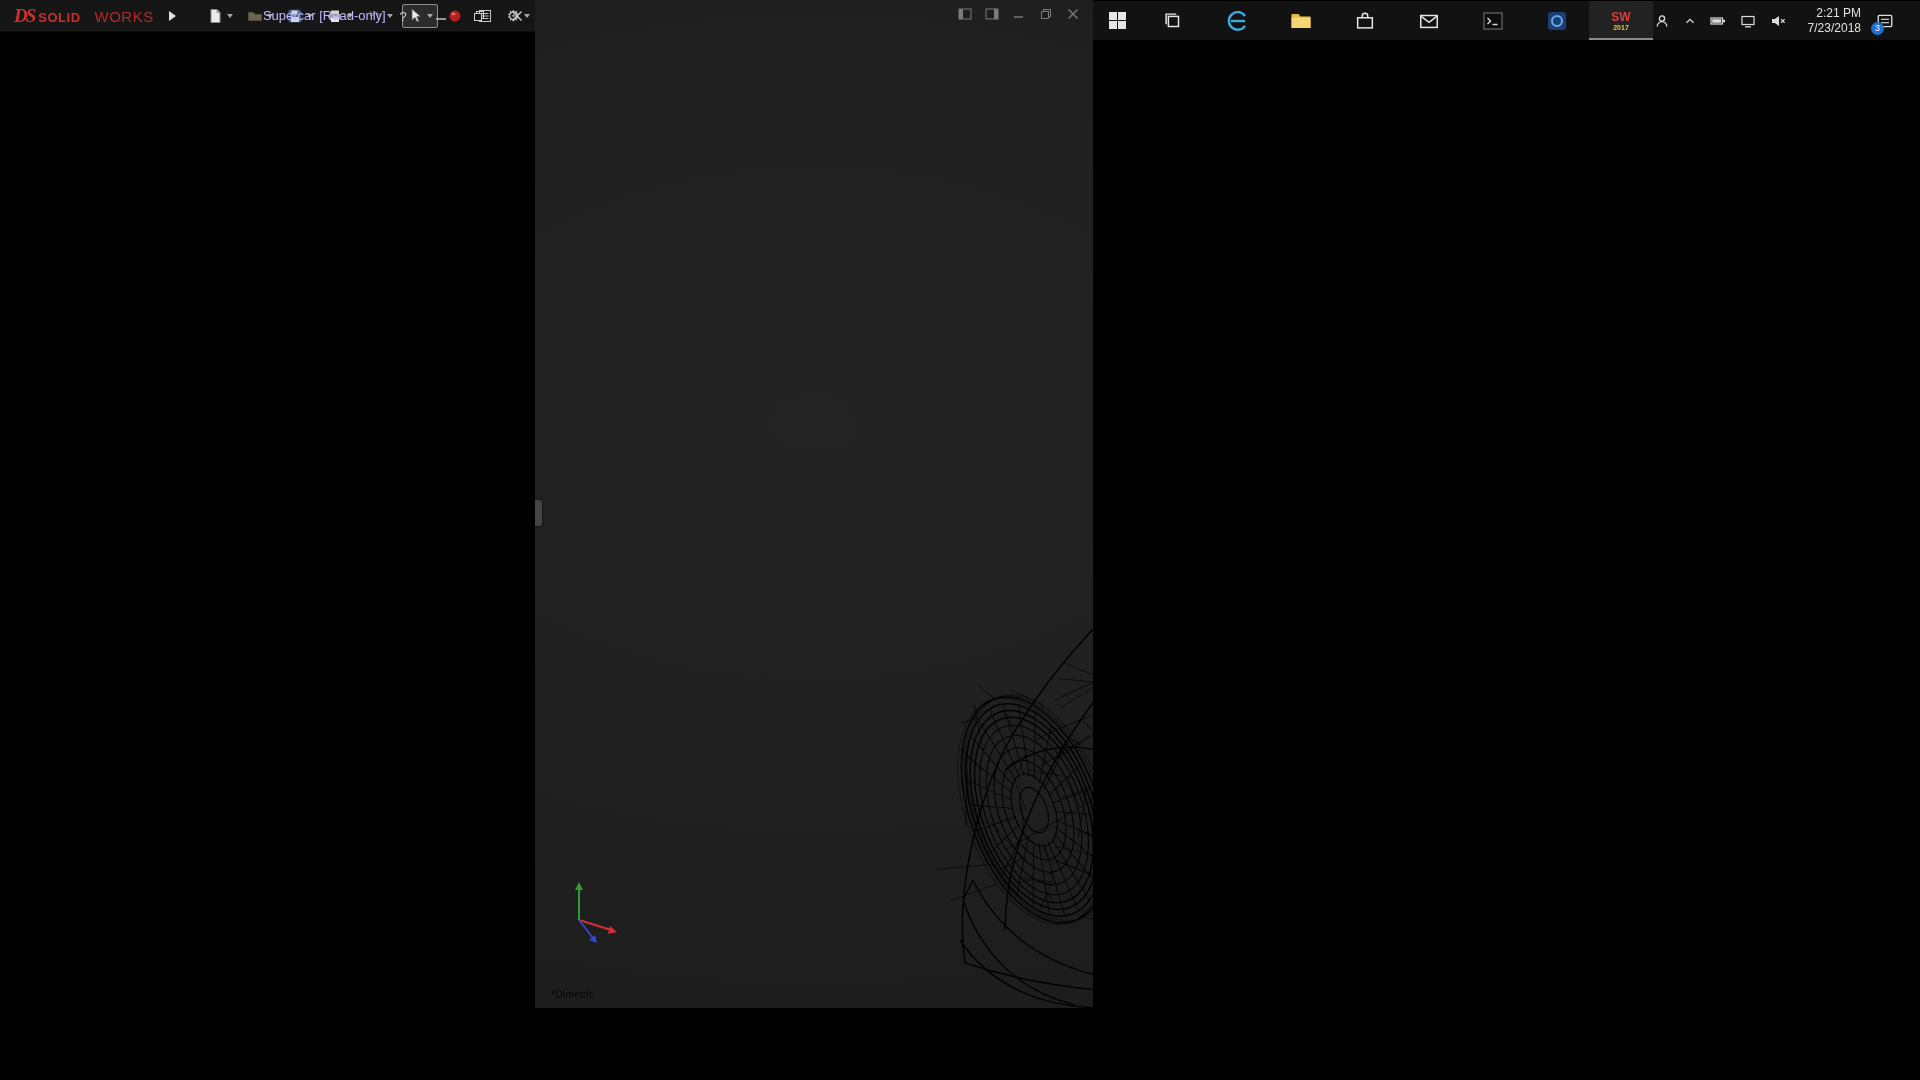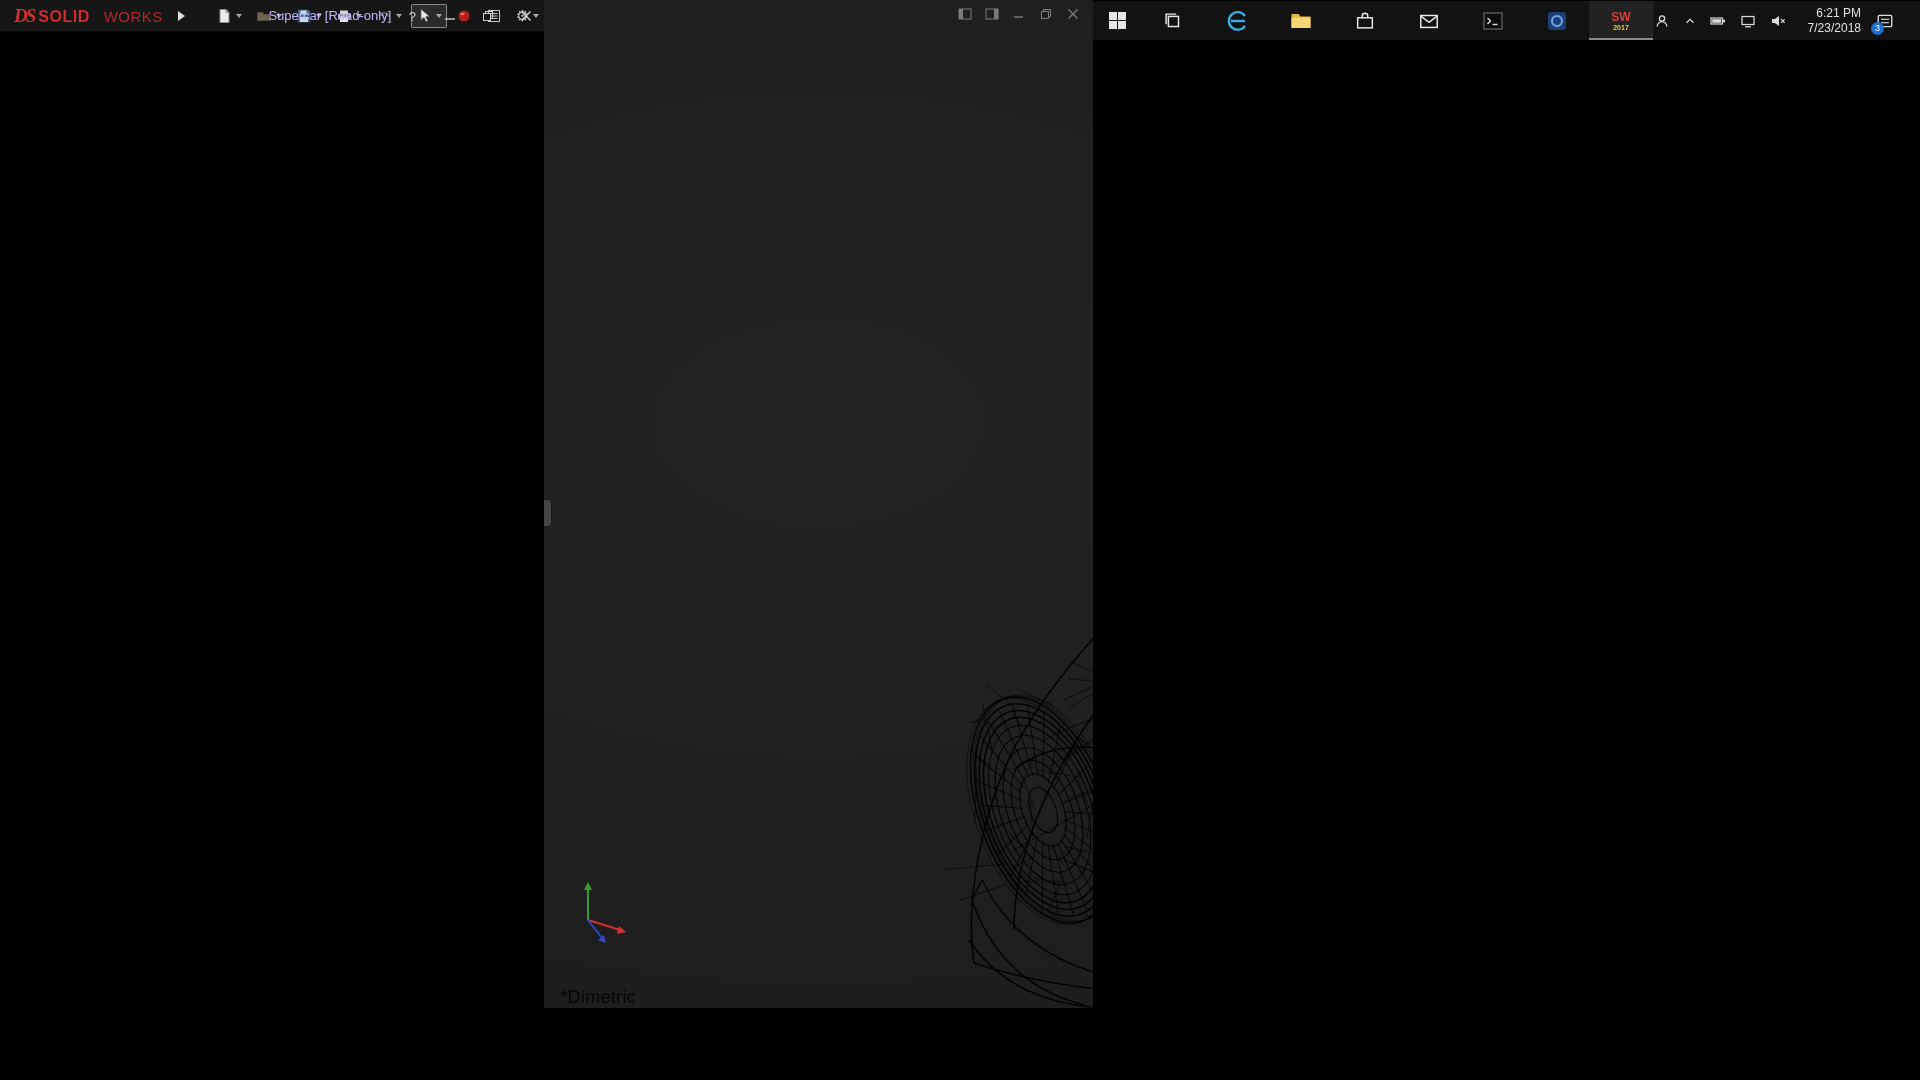--- a/index.html
+++ b/index.html
@@ -6,21 +6,21 @@
   html,body { width:1920px; height:1080px; overflow:hidden; background:#000;
     font-family:"Liberation Sans", sans-serif; }
   .screen { width:1920px; height:1080px; display:flex; flex-direction:row; }
 
   
   .titlebar { height:32px; background:#161616; display:flex; align-items:center;
     position:relative; border-bottom:1px solid #0a0a0a; flex:0 0 32px; }
   .brand { display:flex; align-items:baseline; padding:0 8px 0 14px; cursor:default; }
   .brand .ds { font-style:italic; font-weight:bold; color:#d23030; font-size:19px; margin-right:4px;
     font-family:"Liberation Serif", serif; letter-spacing:-2px; }
-  .brand .solid { color:#cf2c2c; font-weight:bold; font-size:16px; letter-spacing:.5px; }
+  .brand .solid { color:#cf2c2c; font-weight:bold; font-size:13px; letter-spacing:.5px; }
   .brand .works { color:#cf2c2c; font-weight:normal; font-size:15px; opacity:.85; letter-spacing:.5px;padding-left:14px; }
   .flyout { width:22px; height:22px; display:flex; align-items:center; justify-content:center; margin-right:18px; }
   .flyout .tri { width:0; height:0; border-top:5px solid transparent; border-bottom:5px solid transparent;
     border-left:7px solid #e0e0e0; }
   .tools { display:flex; align-items:center; gap:4px; }
   .tool { display:flex; align-items:center; gap:3px; padding:3px 4px; border:1px solid transparent; border-radius:2px; }
   .tool.active { border-color:#8a8a8a; background:#2b2b2b; }
   .tool svg { display:block; }
   .caret { width:0; height:0; border-left:3.5px solid transparent; border-right:3.5px solid transparent;
     border-top:4px solid #a8a8a8; margin-left:1px; }
@@ -31,21 +31,21 @@
   .win-controls svg { display:block; }
 
   
   .viewport { position:relative; flex:1 1 auto; height:1008px; overflow:hidden;
     background:radial-gradient(1500px 950px at 50% 42%, var(--viewport-bg-center,#242424) 0%, #1e1e1e 55%, var(--viewport-bg-edge,#191919) 100%); }
   .viewport svg.wire { position:absolute; left:0; top:0; }
   .child-controls { position:absolute; top:6px; right:12px; display:flex; gap:10px; align-items:center; }
   .child-controls .cc { width:17px; height:15px; display:flex; align-items:center; justify-content:center; opacity:.75; }
   .edge-tab { position:absolute; left:0; top:500px; width:7px; height:26px; background:#454545;
     border-radius:0 3px 3px 0; box-shadow:0 0 2px #000; }
-  .view-label { position:absolute; left:16px; bottom:0px; color:#060606; font-size:18px; letter-spacing:.3px; }
+  .view-label { position:absolute; left:16px; bottom:8px; color:#060606; font-size:10px; letter-spacing:.3px; }
   .triad { position:absolute; left:14px; bottom:58px; }
 
   
   .taskbar { height:40px; flex:0 0 40px; background:#121212; display:flex; align-items:stretch; border-top:1px solid #000; }
   .tb-start { width:48px; display:flex; align-items:center; justify-content:center; }
   .winlogo { width:17px; height:17px; display:grid; grid-template-columns:8px 8px; grid-template-rows:8px 8px; gap:1px; }
   .winlogo div { background:#e6e6e6; }
   .tb-search { width:340px; display:flex; align-items:center; background:#101010; border:1px solid #6e6e6e; margin:0; padding:0 8px; gap:8px; }
   .tb-search input { flex:1; background:transparent; border:none; outline:none; color:#d8d8d8; font-size:15px;
     font-family:"Liberation Sans", sans-serif; }
@@ -813,21 +813,21 @@
       </svg>
       <svg width="18" height="16" viewBox="0 0 16 16">
         <rect x="2" y="3.5" width="12" height="8" fill="none" stroke="#dcdcdc" stroke-width="1.2"></rect>
         <line x1="5" y1="13.8" x2="11" y2="13.8" stroke="#dcdcdc" stroke-width="1.3"></line>
       </svg>
       <svg width="18" height="16" viewBox="0 0 16 16">
         <path d="M2 6v4h2.8L9 13V3L4.8 6z" fill="#dcdcdc"></path>
         <path d="M11 6.2l3.6 3.6M14.6 6.2L11 9.8" stroke="#dcdcdc" stroke-width="1.2" fill="none"></path>
       </svg>
       <div class="clock">
-        <div>6:21 PM</div>
+        <div>2:21 PM</div>
         <div>7/23/2018</div>
       </div>
       <div class="action">
         <svg width="20" height="18" viewBox="0 0 16 16">
           <rect x="2" y="3" width="12" height="10" rx="1" fill="none" stroke="#dcdcdc" stroke-width="1.2"></rect>
           <line x1="4.5" y1="6.5" x2="11.5" y2="6.5" stroke="#dcdcdc"></line>
             <line x1="4.5" y1="9.5" x2="11.5" y2="9.5" stroke="#dcdcdc"></line>
         </svg>
         <div class="badge">3</div>
       </div>

